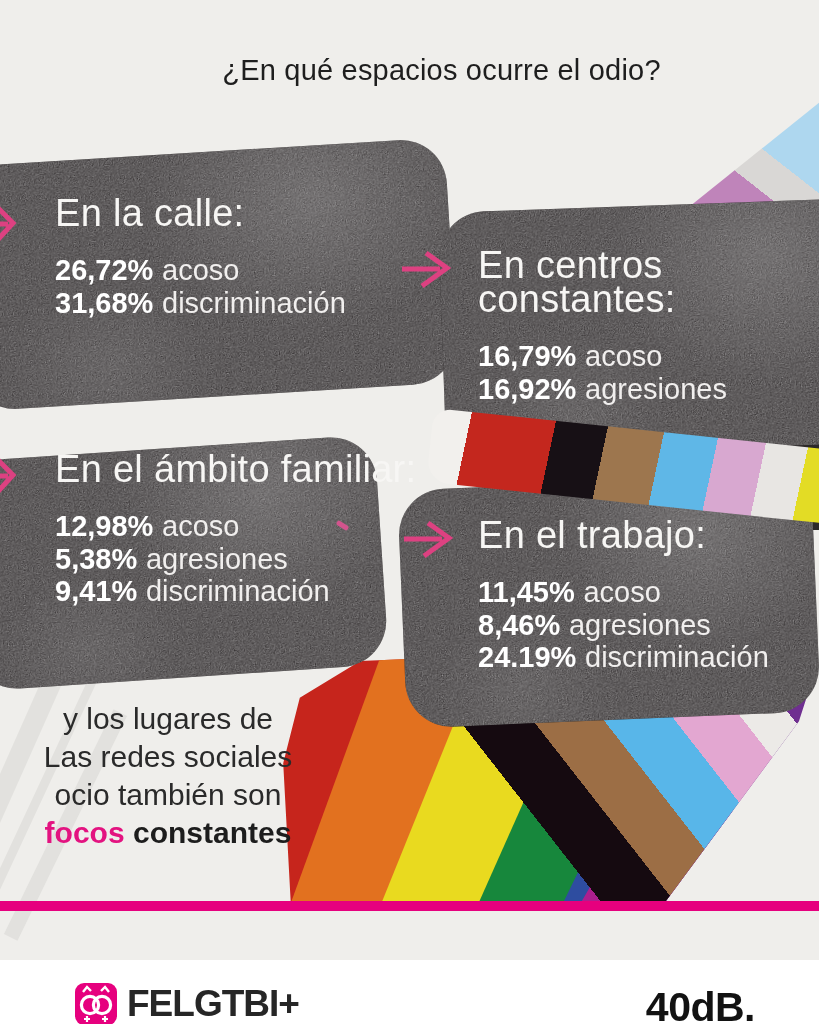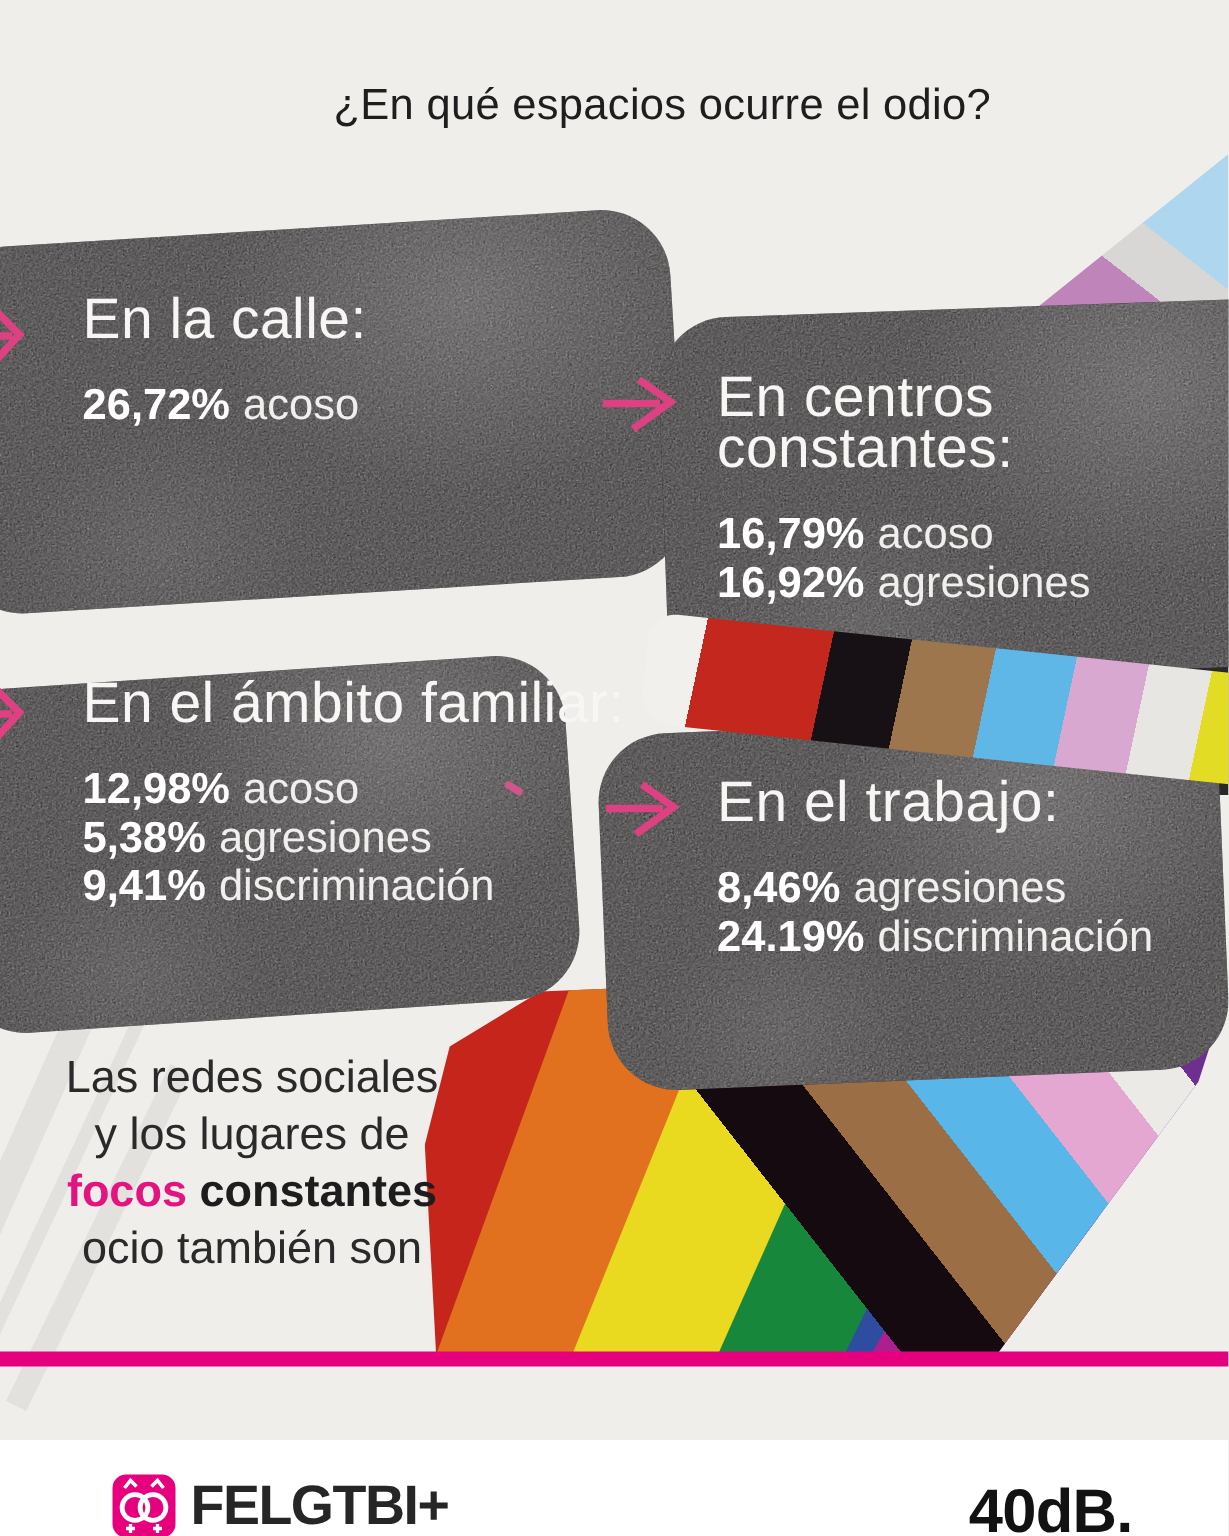--- a/index.html
+++ b/index.html
@@ -163,54 +163,56 @@
   <path d="M-8 26 L14 26 M0 6 L19 25 L-2 48" fill="none" stroke="#dd4181" stroke-width="5"></path>
 </svg>
 <svg class="arrow a4" width="58" height="42" viewBox="0 0 58 42">
   <path d="M2 21 L40 21 M26 5 L47 20 L22 38" fill="none" stroke="#dd4181" stroke-width="5"></path>
 </svg>
 <div class="stray"></div>
 
 <div class="ptext t1">
   <div class="heading">En la calle:</div>
   <div class="stat-line"><span class="v">26,72%</span><span class="l">acoso</span></div>
+  <div class="stat-line"><span class="v">31,68%</span><span class="l">discriminación</span></div>
 </div>
 
 <div class="ptext t2">
   <div class="heading">En centros constantes:</div>
   <div class="stat-line"><span class="v">16,79%</span><span class="l">acoso</span></div>
   <div class="stat-line"><span class="v">16,92%</span><span class="l">agresiones</span></div>
 </div>
 
 <div class="ptext t3">
   <div class="heading">En el ámbito familiar:</div>
   <div class="stat-line"><span class="v">12,98%</span><span class="l">acoso</span></div>
   <div class="stat-line"><span class="v">5,38%</span><span class="l">agresiones</span></div>
   <div class="stat-line"><span class="v">9,41%</span><span class="l">discriminación</span></div>
 </div>
 
 <div class="ptext t4">
   <div class="heading">En el trabajo:</div>
+  <div class="stat-line"><span class="v">11,45%</span><span class="l">acoso</span></div>
   <div class="stat-line"><span class="v">8,46%</span><span class="l">agresiones</span></div>
   <div class="stat-line"><span class="v">24.19%</span><span class="l">discriminación</span></div>
 </div>
 
 <div class="note">
   <div class="note-line">
+      <span>y los lugares de</span>
+    </div>
+  <div class="note-line">
       <span>Las redes sociales</span>
     </div>
   <div class="note-line">
-      <span>y los lugares de</span>
+      <span>ocio también son</span>
     </div>
   <div class="note-line">
       <span class="pink">focos</span>
       <span class="b">constantes</span>
-    </div>
-  <div class="note-line">
-      <span>ocio también son</span>
     </div>
 </div>
 
 <div class="bar"></div>
 <div class="footer">
   <div class="felgtbi">
     <svg width="44" height="44" viewBox="0 0 44 44">
       <rect x="1" y="1" width="42" height="42" rx="9" fill="#e6007e"></rect>
       <circle cx="16" cy="23" r="8.6" fill="none" stroke="#ffffff" stroke-width="3.2"></circle>
       <circle cx="28" cy="23" r="8.6" fill="none" stroke="#ffffff" stroke-width="3.2"></circle>

